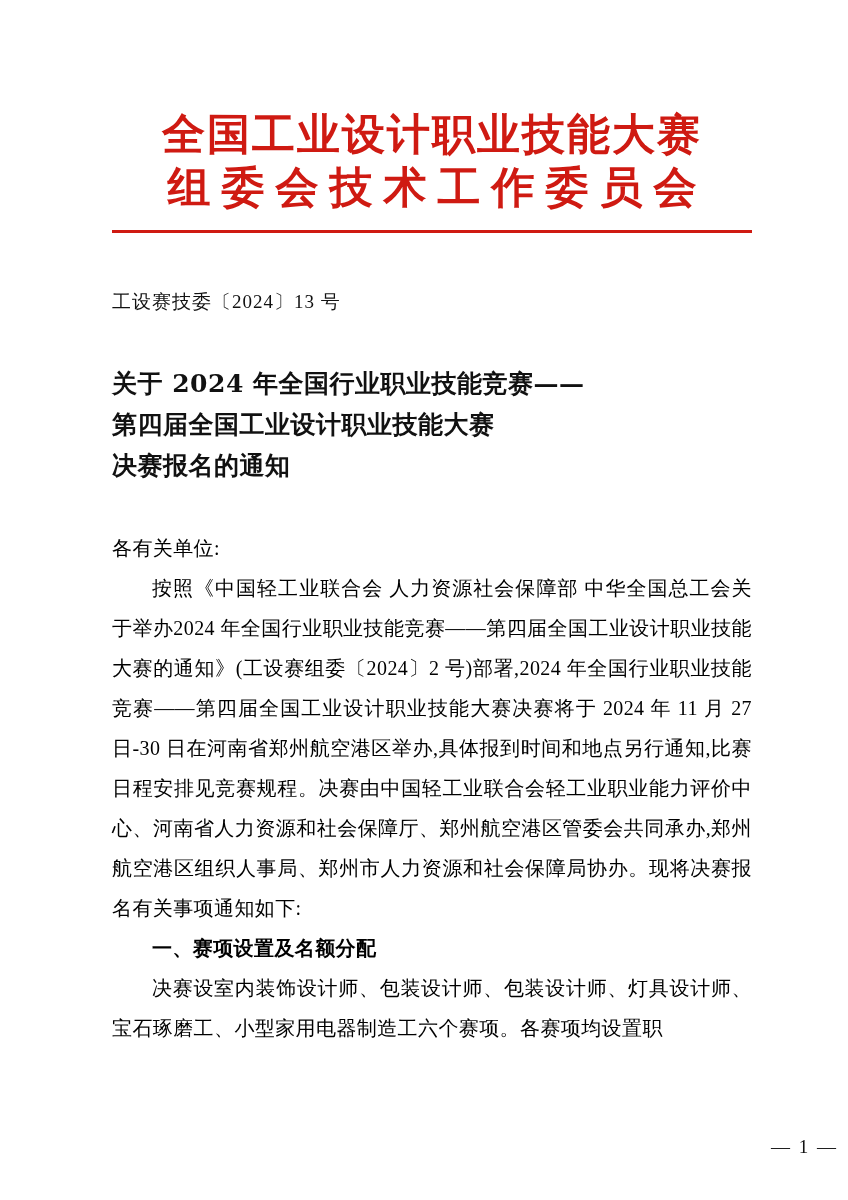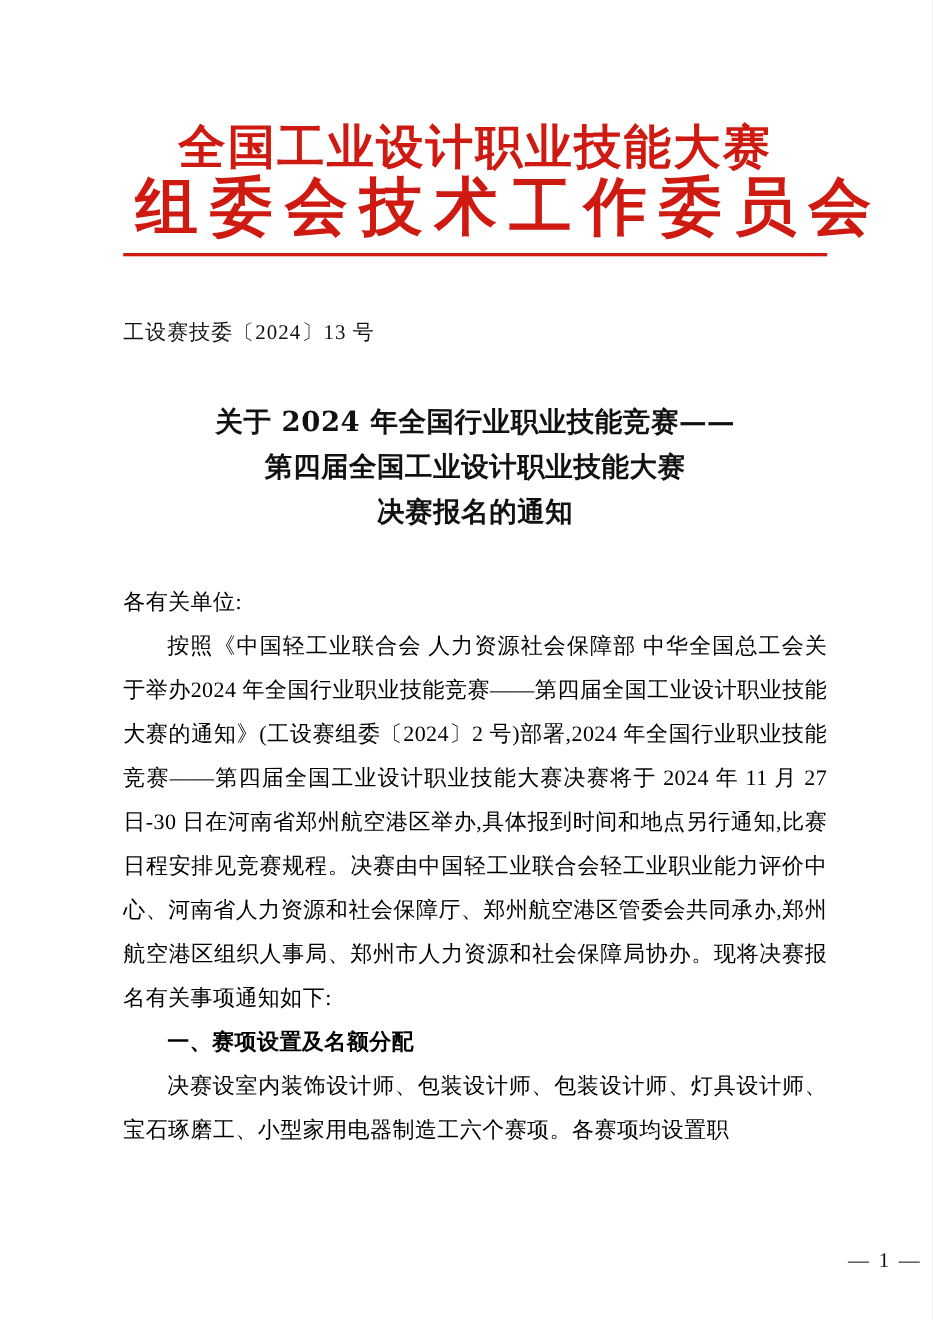--- a/index.html
+++ b/index.html
@@ -38,21 +38,21 @@
     font-weight: bold;
     font-size: 43px;
     line-height: 53px;
     letter-spacing: 2px;
     white-space: nowrap;
     color: #cf1a12;
   }
   .masthead-line.second {
     letter-spacing: 11px;
     padding-left: 11px;
-    font-size: 57px;
+    font-size: 43px;
   }
   .masthead-rule {
     margin: 16px auto 0 auto;
     width: 100%;
     height: 3px;
     background: #cf1a12;
   }
 
   
   .doc-number {
@@ -60,21 +60,20 @@
     text-align: left;
     font-size: 19px;
     letter-spacing: 1px;
     color: #111;
     padding-right: 4px;
   }
 
   
   .title-block {
     margin-top: 48px;
-    text-align: center;
     color: #111;
   }
   .title-line {
     font-family: "DejaVu Serif", "Liberation Serif", serif;
     font-weight: bold;
     font-size: 25px;
     line-height: 41px;
     letter-spacing: 0.5px;
   }
 

